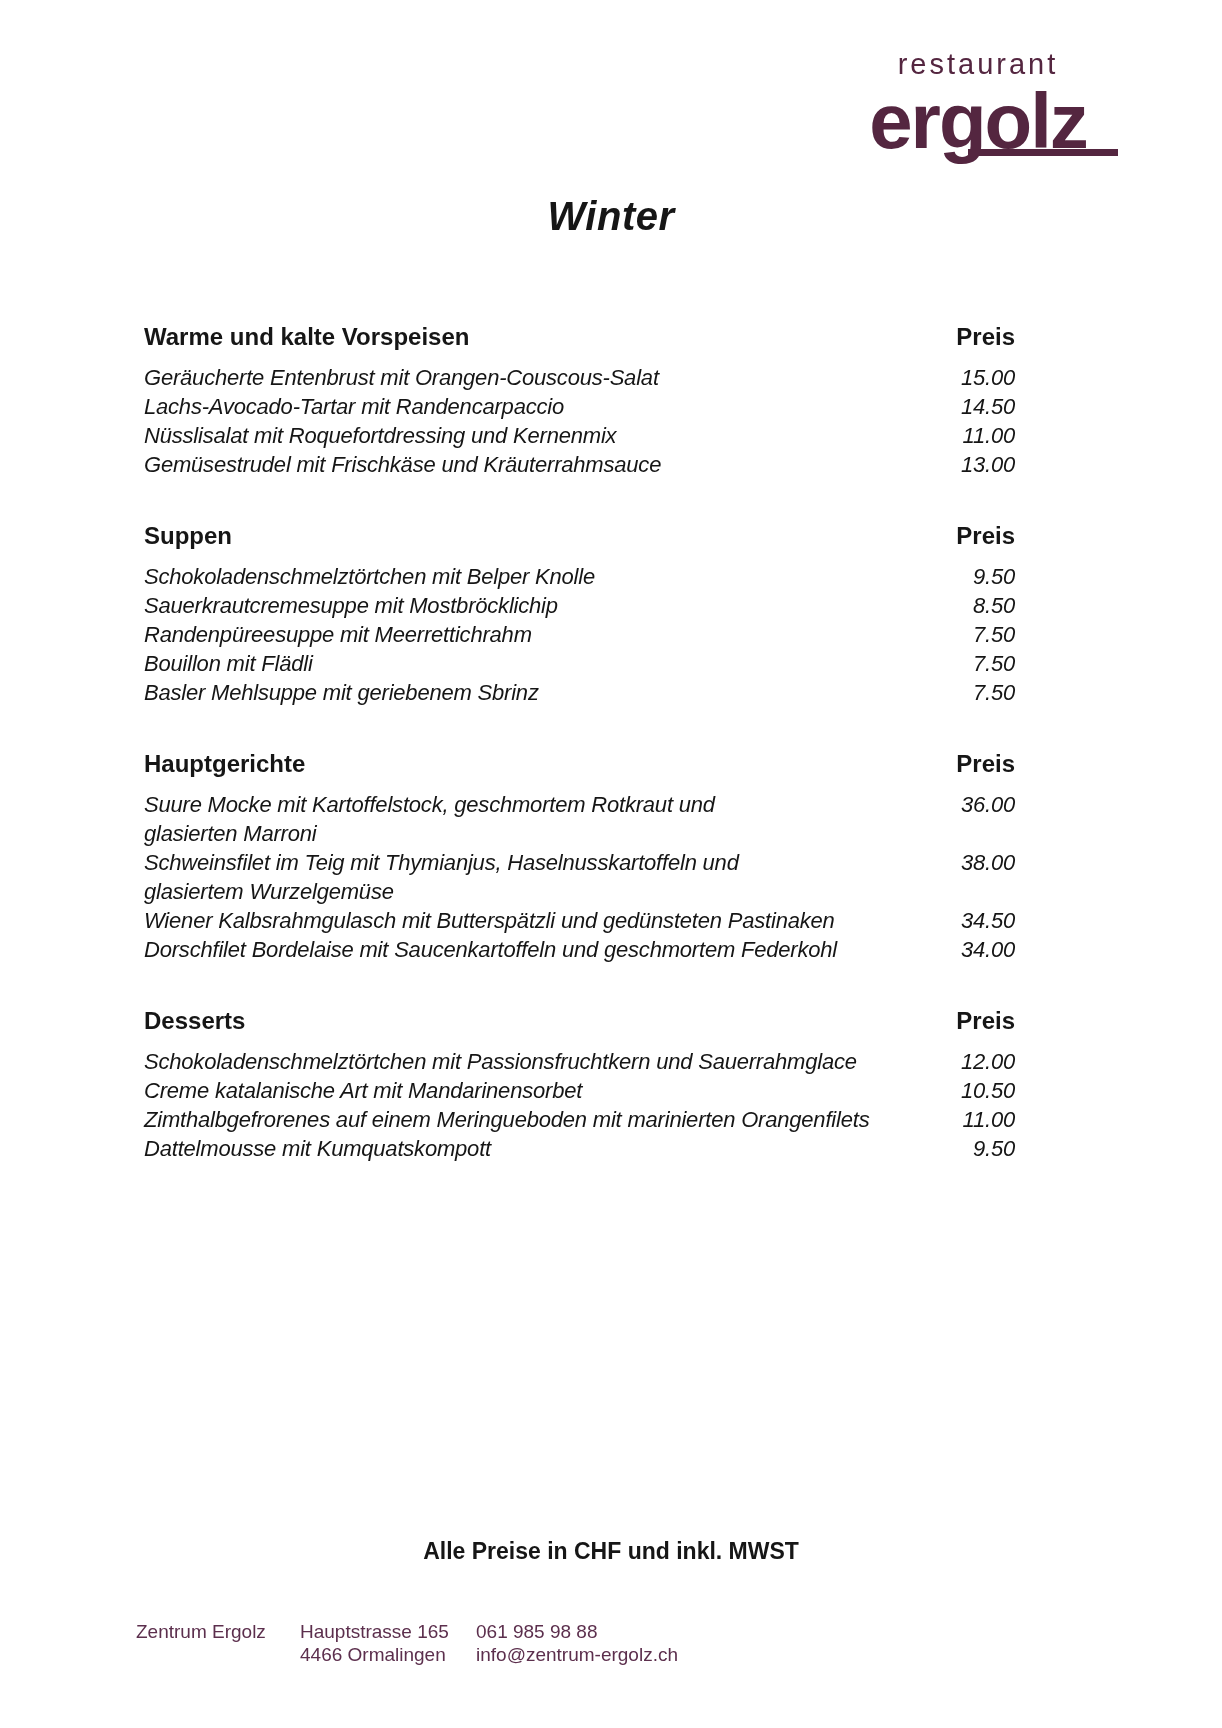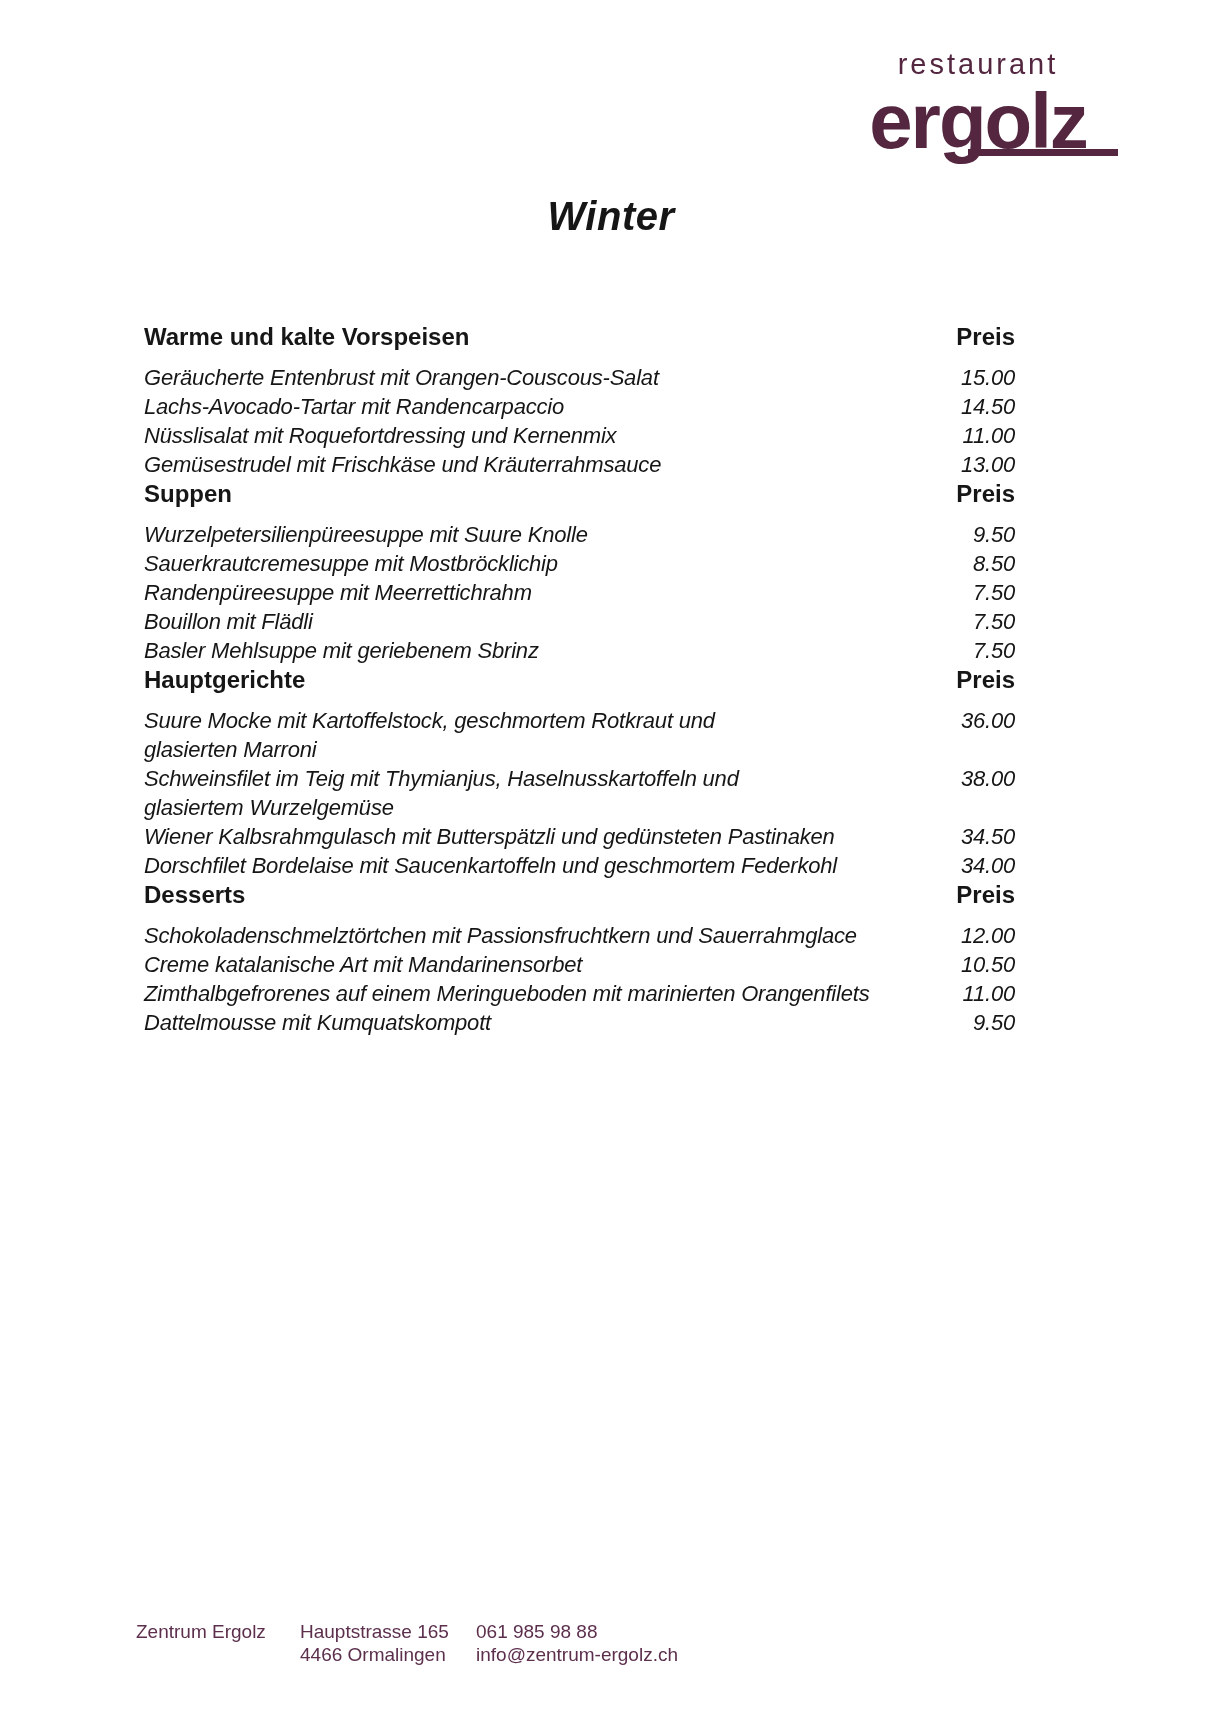--- a/index.html
+++ b/index.html
@@ -61,21 +61,21 @@
     font-style: italic;
   }
 
   
   .menu {
     position: absolute;
     top: 322px;
     left: 144px;
     width: 871px;
   }
-  .menu-section + .menu-section { }
+  .menu-section + .menu-section { margin-top: 42px; }
   .section-header {
     display: flex;
     justify-content: space-between;
     align-items: flex-start;
     font-weight: 700;
     font-size: 24px;
     line-height: 29px;
     margin-bottom: 12px;
   }
   .item-row {
@@ -154,21 +154,21 @@
           <div class="item-name">Gemüsestrudel mit Frischkäse und Kräuterrahmsauce</div>
           <div class="item-price">13.00</div>
         </div>
       </section>
       <section class="menu-section">
         <div class="section-header">
           <div class="section-title">Suppen</div>
           <div class="price-header">Preis</div>
         </div>
         <div class="item-row">
-          <div class="item-name">Wurzelpetersilienpüreesuppe mit Suure Knolle</div>
+          <div class="item-name">Schokoladenschmelztörtchen mit Belper Knolle</div>
           <div class="item-price">9.50</div>
         </div>
         <div class="item-row">
           <div class="item-name">Sauerkrautcremesuppe mit Mostbröcklichip</div>
           <div class="item-price">8.50</div>
         </div>
         <div class="item-row">
           <div class="item-name">Randenpüreesuppe mit Meerrettichrahm</div>
           <div class="item-price">7.50</div>
         </div>
@@ -222,20 +222,21 @@
           <div class="item-name">Zimthalbgefrorenes auf einem Meringueboden mit marinierten Orangenfilets</div>
           <div class="item-price">11.00</div>
         </div>
         <div class="item-row">
           <div class="item-name">Dattelmousse mit Kumquatskompott</div>
           <div class="item-price">9.50</div>
         </div>
       </section>
     </div>
 
+  <div class="footer-note">Alle Preise in CHF und inkl. MWST</div>
 
   <div class="contact">
     <div class="contact-company">Zentrum Ergolz</div>
     <div class="contact-address">
       <div>Hauptstrasse 165</div>
       <div>4466 Ormalingen</div>
     </div>
     <div class="contact-lines">
       <div>061 985 98 88</div>
       <div>info@zentrum-ergolz.ch</div>

